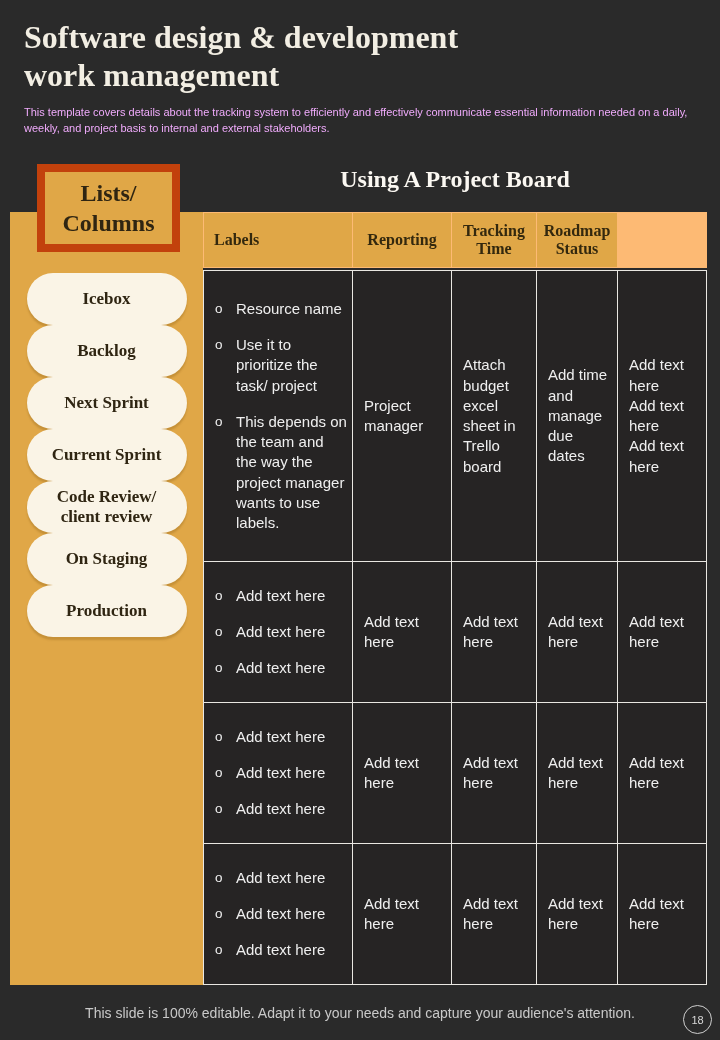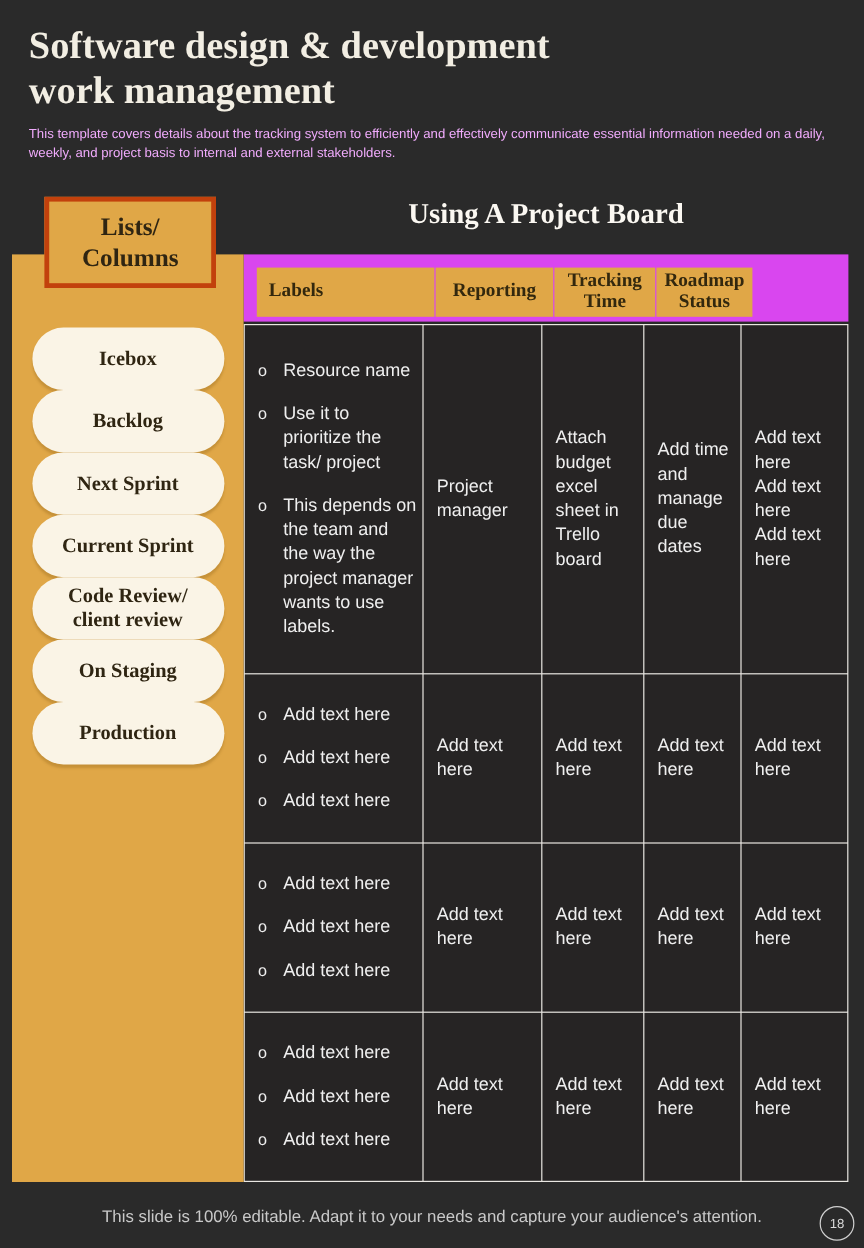--- a/index.html
+++ b/index.html
@@ -11,42 +11,42 @@
   html,body{width:720px;height:1040px;overflow:hidden}
   body{background:var(--bg);font-family:"Liberation Sans","DejaVu Sans",sans-serif;position:relative}
   .pre{white-space:pre-line}
 
   .title{position:absolute;left:24px;top:18px;width:620px;
     font-family:"Liberation Serif","DejaVu Serif",serif;font-weight:bold;
     font-size:32px;line-height:1.2;color:var(--title-cream)}
   .subtitle{position:absolute;left:24px;top:105px;width:678px;
     font-size:11px;line-height:1.45;color:#f0abfc}
 
-  .lists-box{position:absolute;left:37px;top:164px;width:143px;height:76px;
-    background:var(--orange);border:4px solid #c2410c;
+  .lists-box{position:absolute;left:37px;top:164px;width:143px;height:88px;
+    background:var(--orange);border:8px solid #c2410c;
     display:flex;align-items:center;justify-content:center;text-align:center;
     font-family:"Liberation Serif","DejaVu Serif",serif;font-weight:bold;
-    font-size:21px;line-height:1.25;color:var(--text-dark);z-index:3}
+    font-size:24px;line-height:1.25;color:var(--text-dark);z-index:3}
 
   .board-title{position:absolute;left:203px;top:166px;width:504px;text-align:center;
     font-family:"Liberation Serif","DejaVu Serif",serif;font-weight:bold;
     font-size:24px;color:#fbf8f2}
 
   .sidebar{position:absolute;left:10px;top:212px;width:193px;height:773px;
     background:var(--orange);display:flex;flex-direction:column;align-items:center;
     padding-top:61px;z-index:2}
   .pill{width:160px;min-height:52px;background:var(--cream);border-radius:30px;
     display:flex;align-items:center;justify-content:center;text-align:center;
     font-family:"Liberation Serif","DejaVu Serif",serif;font-weight:bold;
     font-size:17px;line-height:1.2;color:var(--text-dark);
     box-shadow:0 3px 2px rgba(120,80,10,0.25)}
 
   .board{position:absolute;left:203px;top:212px;width:504px}
   .board-head{display:grid;grid-template-columns:148px 98px 84px 80px 88px;
-    gap:1px;padding:11px;background:#d946ef;height:56px}
+    gap:1px;padding:1px;background:#fdba74;height:56px}
   .hcell{background:var(--orange);display:flex;align-items:center;justify-content:center;
     text-align:center;font-family:"Liberation Serif","DejaVu Serif",serif;font-weight:bold;
     font-size:16px;line-height:1.15;color:#33280e;padding:2px}
   .hcell:first-child{justify-content:flex-start;text-align:left;padding-left:10px}
   .board-body{margin-top:2px;display:grid;grid-template-columns:148px 98px 84px 80px 88px;
     grid-template-rows:290px 140px 140px 140px;gap:1px;padding:1px;background:var(--border-light)}
   .cell{background:var(--cell-bg);color:var(--text-light);font-size:15px;line-height:1.35;
     display:flex;flex-direction:column;justify-content:center;align-items:flex-start;
     padding:8px 8px 8px 11px}
   .labels-cell{gap:16px;padding-right:4px}

